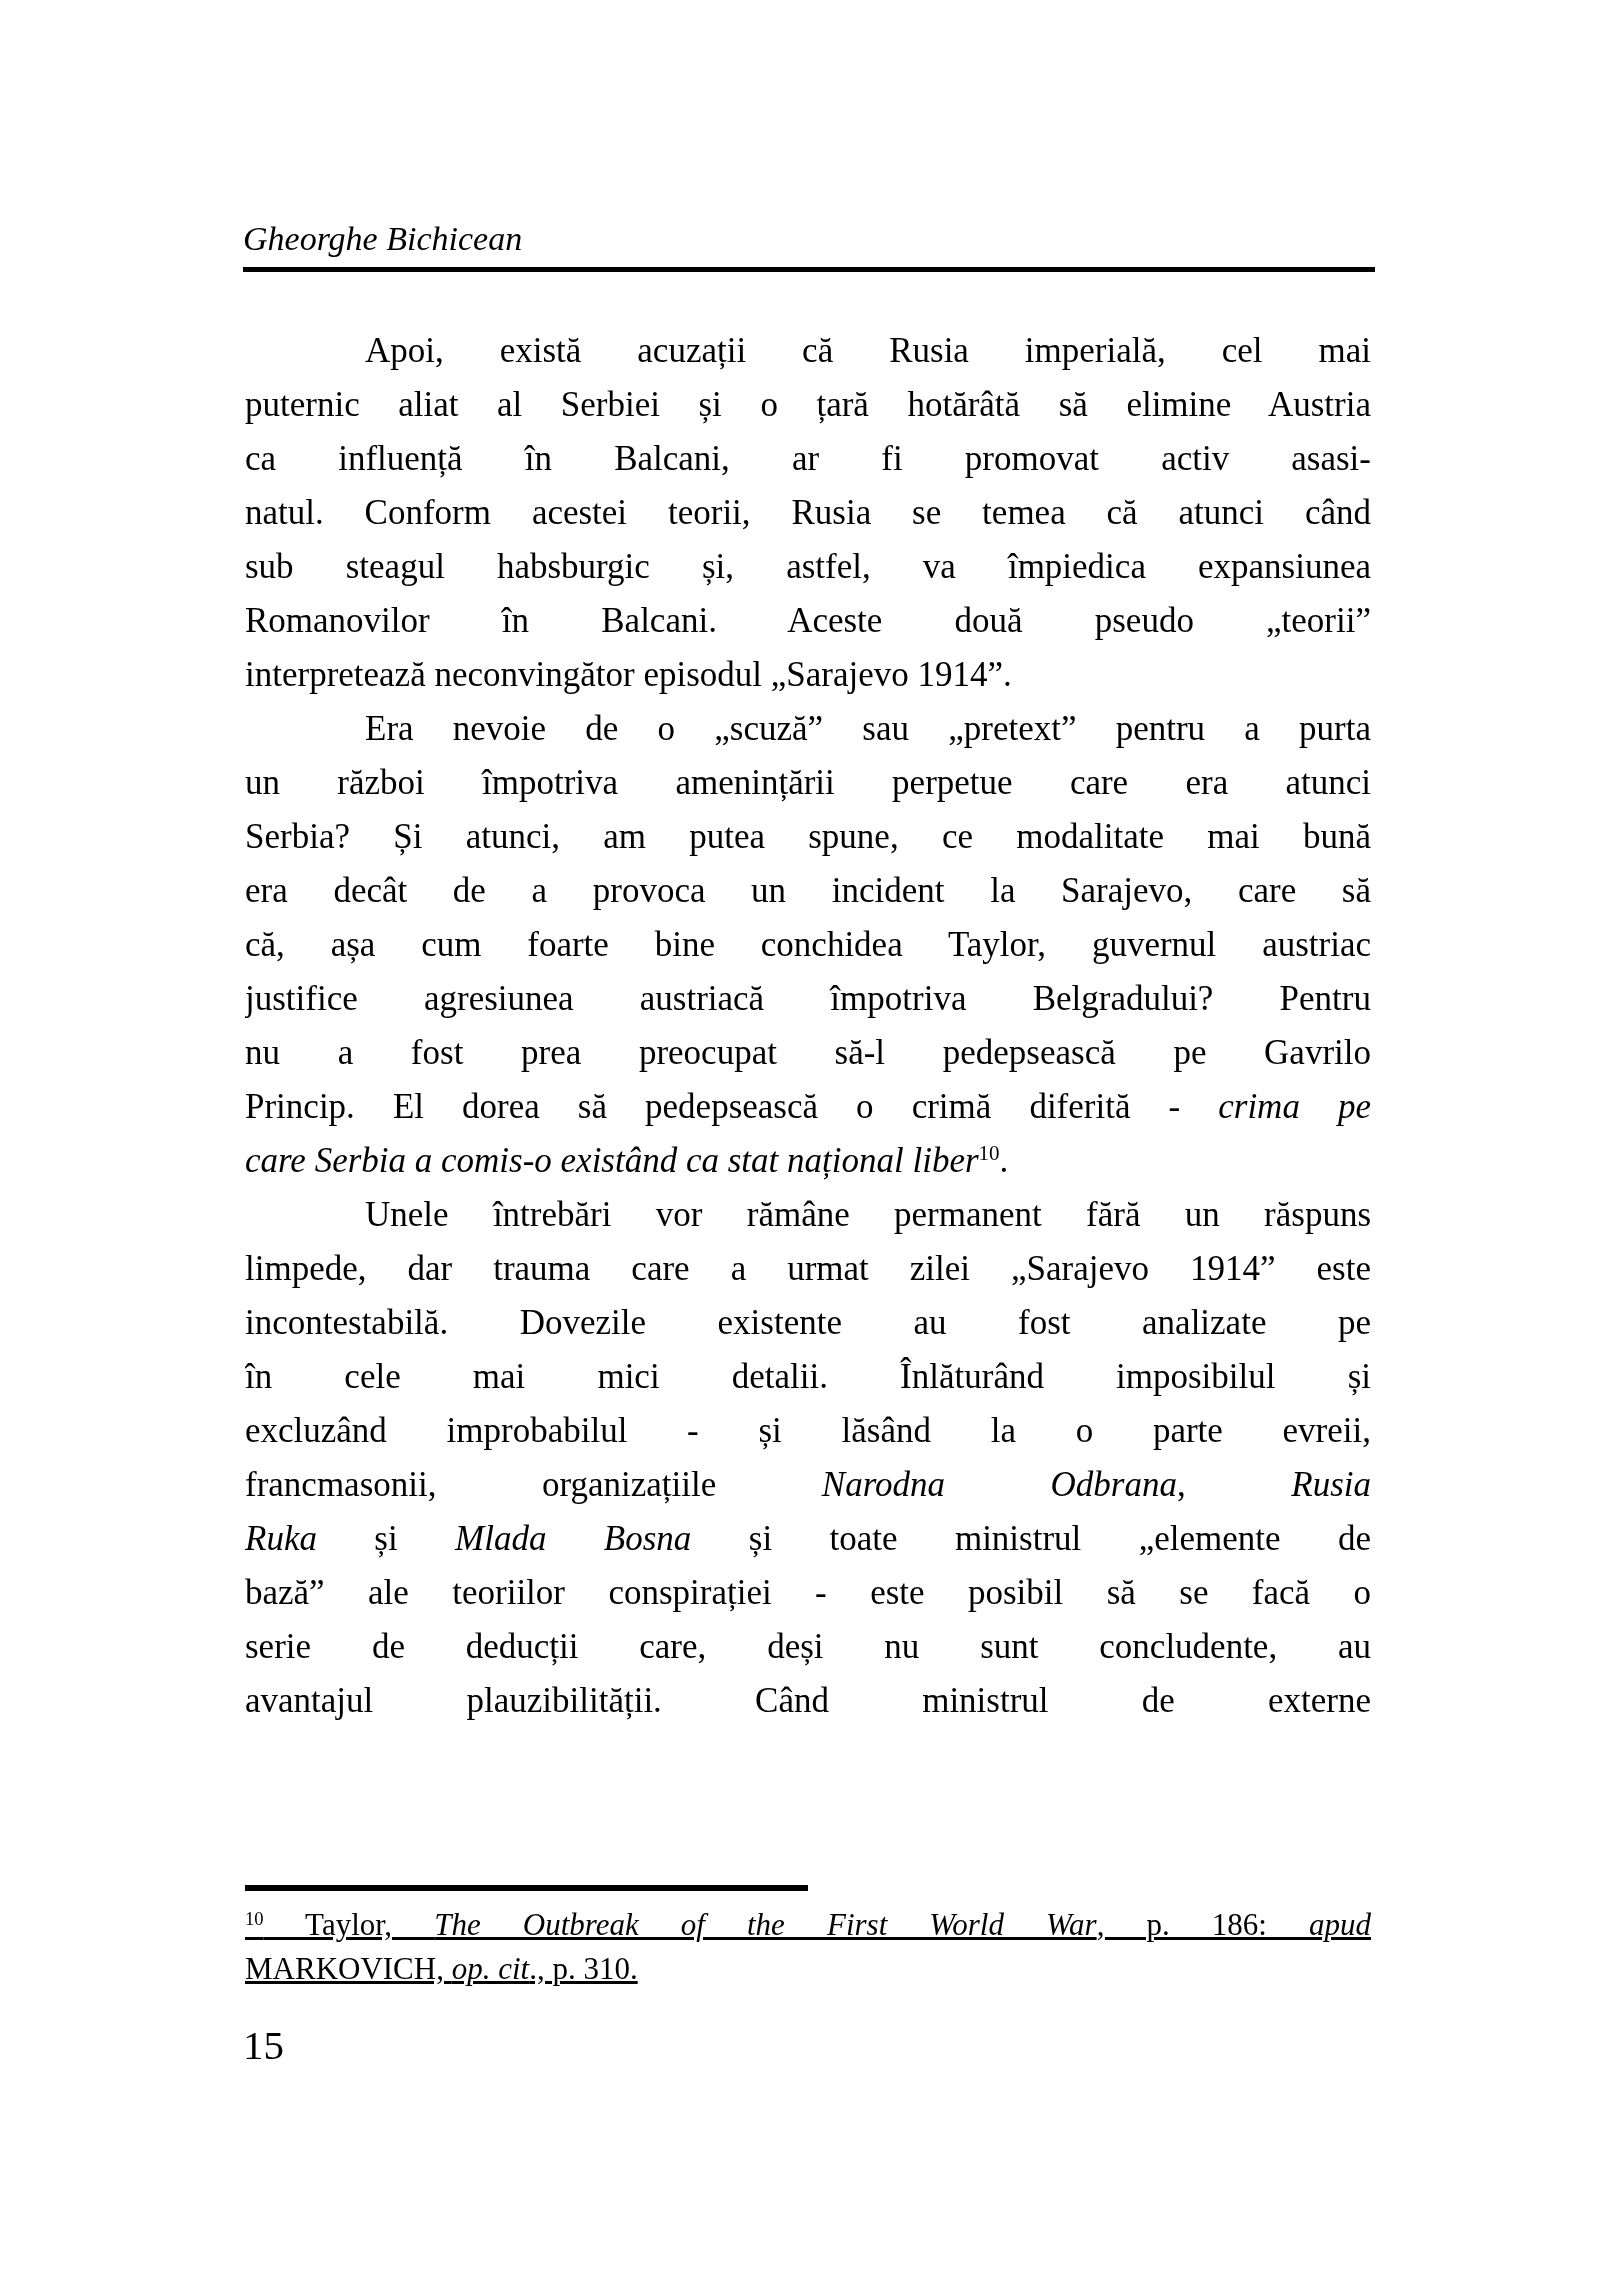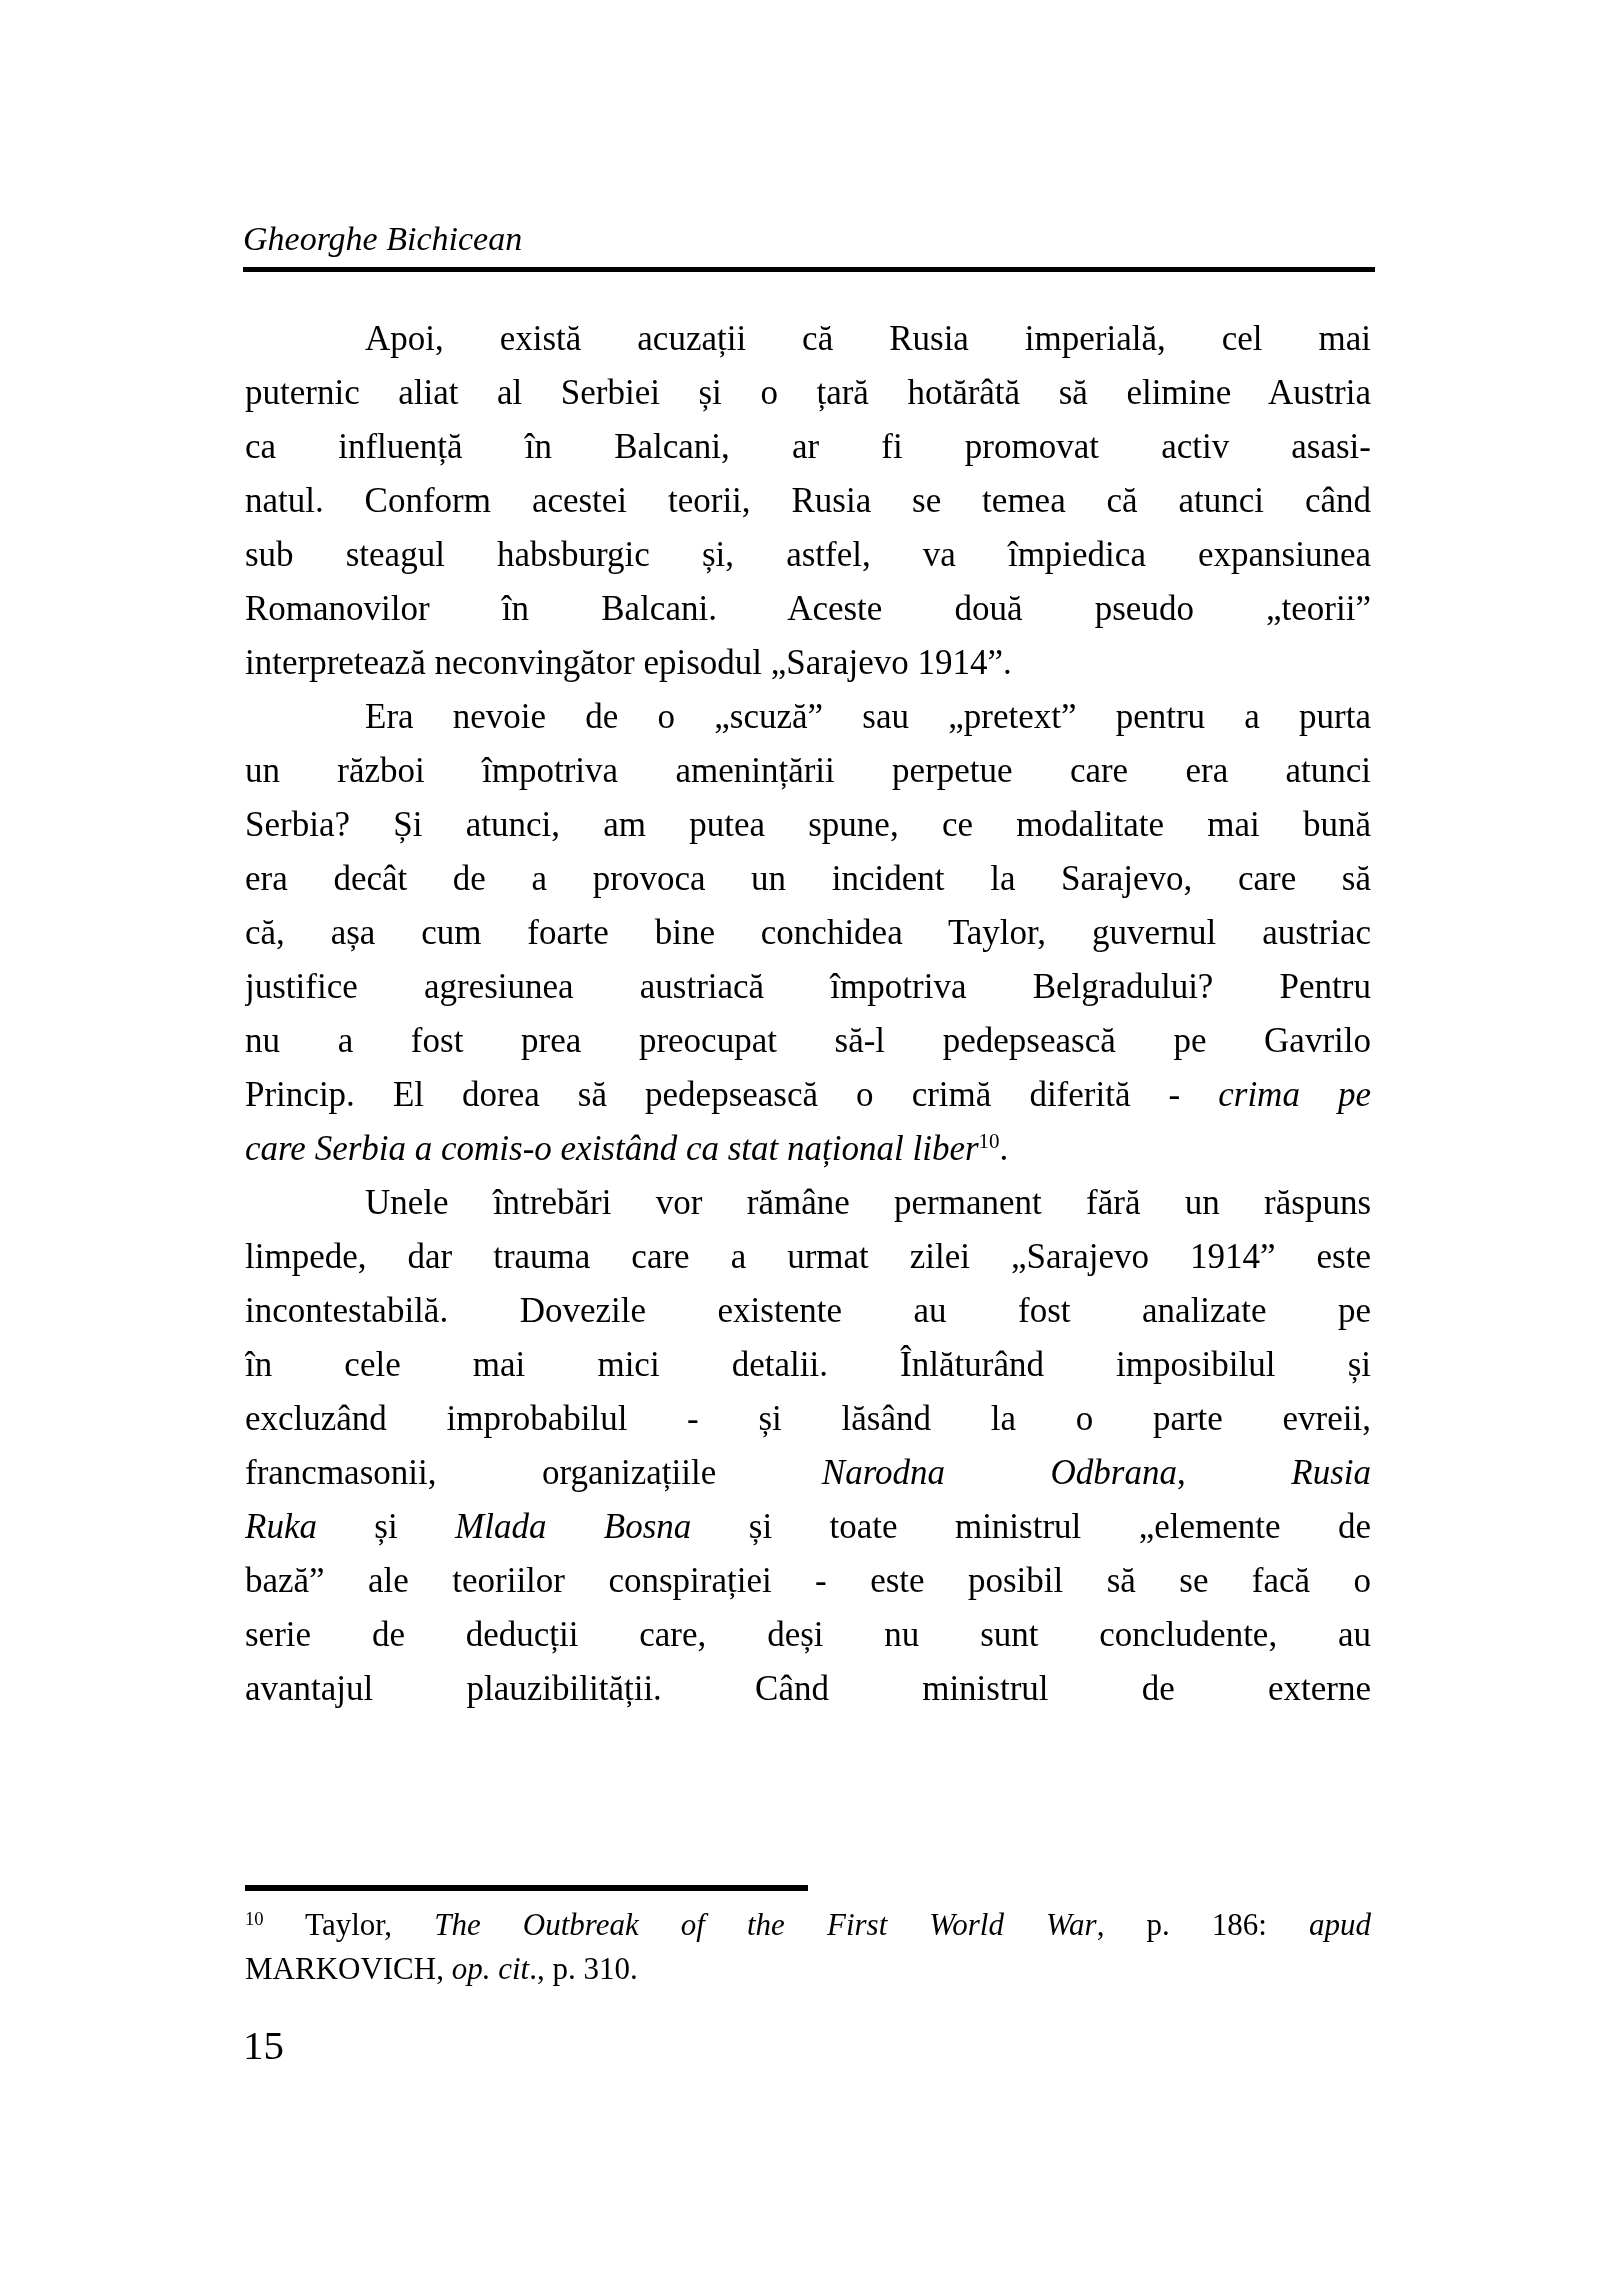--- a/index.html
+++ b/index.html
@@ -23,21 +23,21 @@
     line-height: 1.0;
     white-space: nowrap;
   }
   .head-rule {
     position: absolute;
     top: 267px; left: 243px; width: 1132px; height: 4.6px;
     background: var(--ink);
   }
   .body-text {
     position: absolute;
-    top: 312px; left: 245px; width: 1126px;
+    top: 324px; left: 245px; width: 1126px;
     font-size: 35px;
     line-height: 54px;
   }
   .line { height: 54px; overflow: hidden; }
   .line.j { text-align: justify; text-align-last: justify; }
   .line.indent { padding-left: 120px; }
   .it { font-style: italic; }
   .sup {
     font-size: 0.6em;
     position: relative;
@@ -47,20 +47,21 @@
   .footnote-sep {
     position: absolute;
     top: 1885px; left: 245px; width: 563px; height: 5.5px;
     background: var(--ink);
   }
   .footnote {
     position: absolute;
     top: 1903px; left: 245px; width: 1126px;
     font-size: 31px;
     line-height: 44px;
+    text-decoration: underline;
   }
   .footnote .line { height: 44px; }
   .page-number {
     position: absolute;
     top: 2025px; left: 243px; width: 1130px;
     text-align: left;
     font-size: 41px;
     line-height: 1.0;
   }
 </style>

